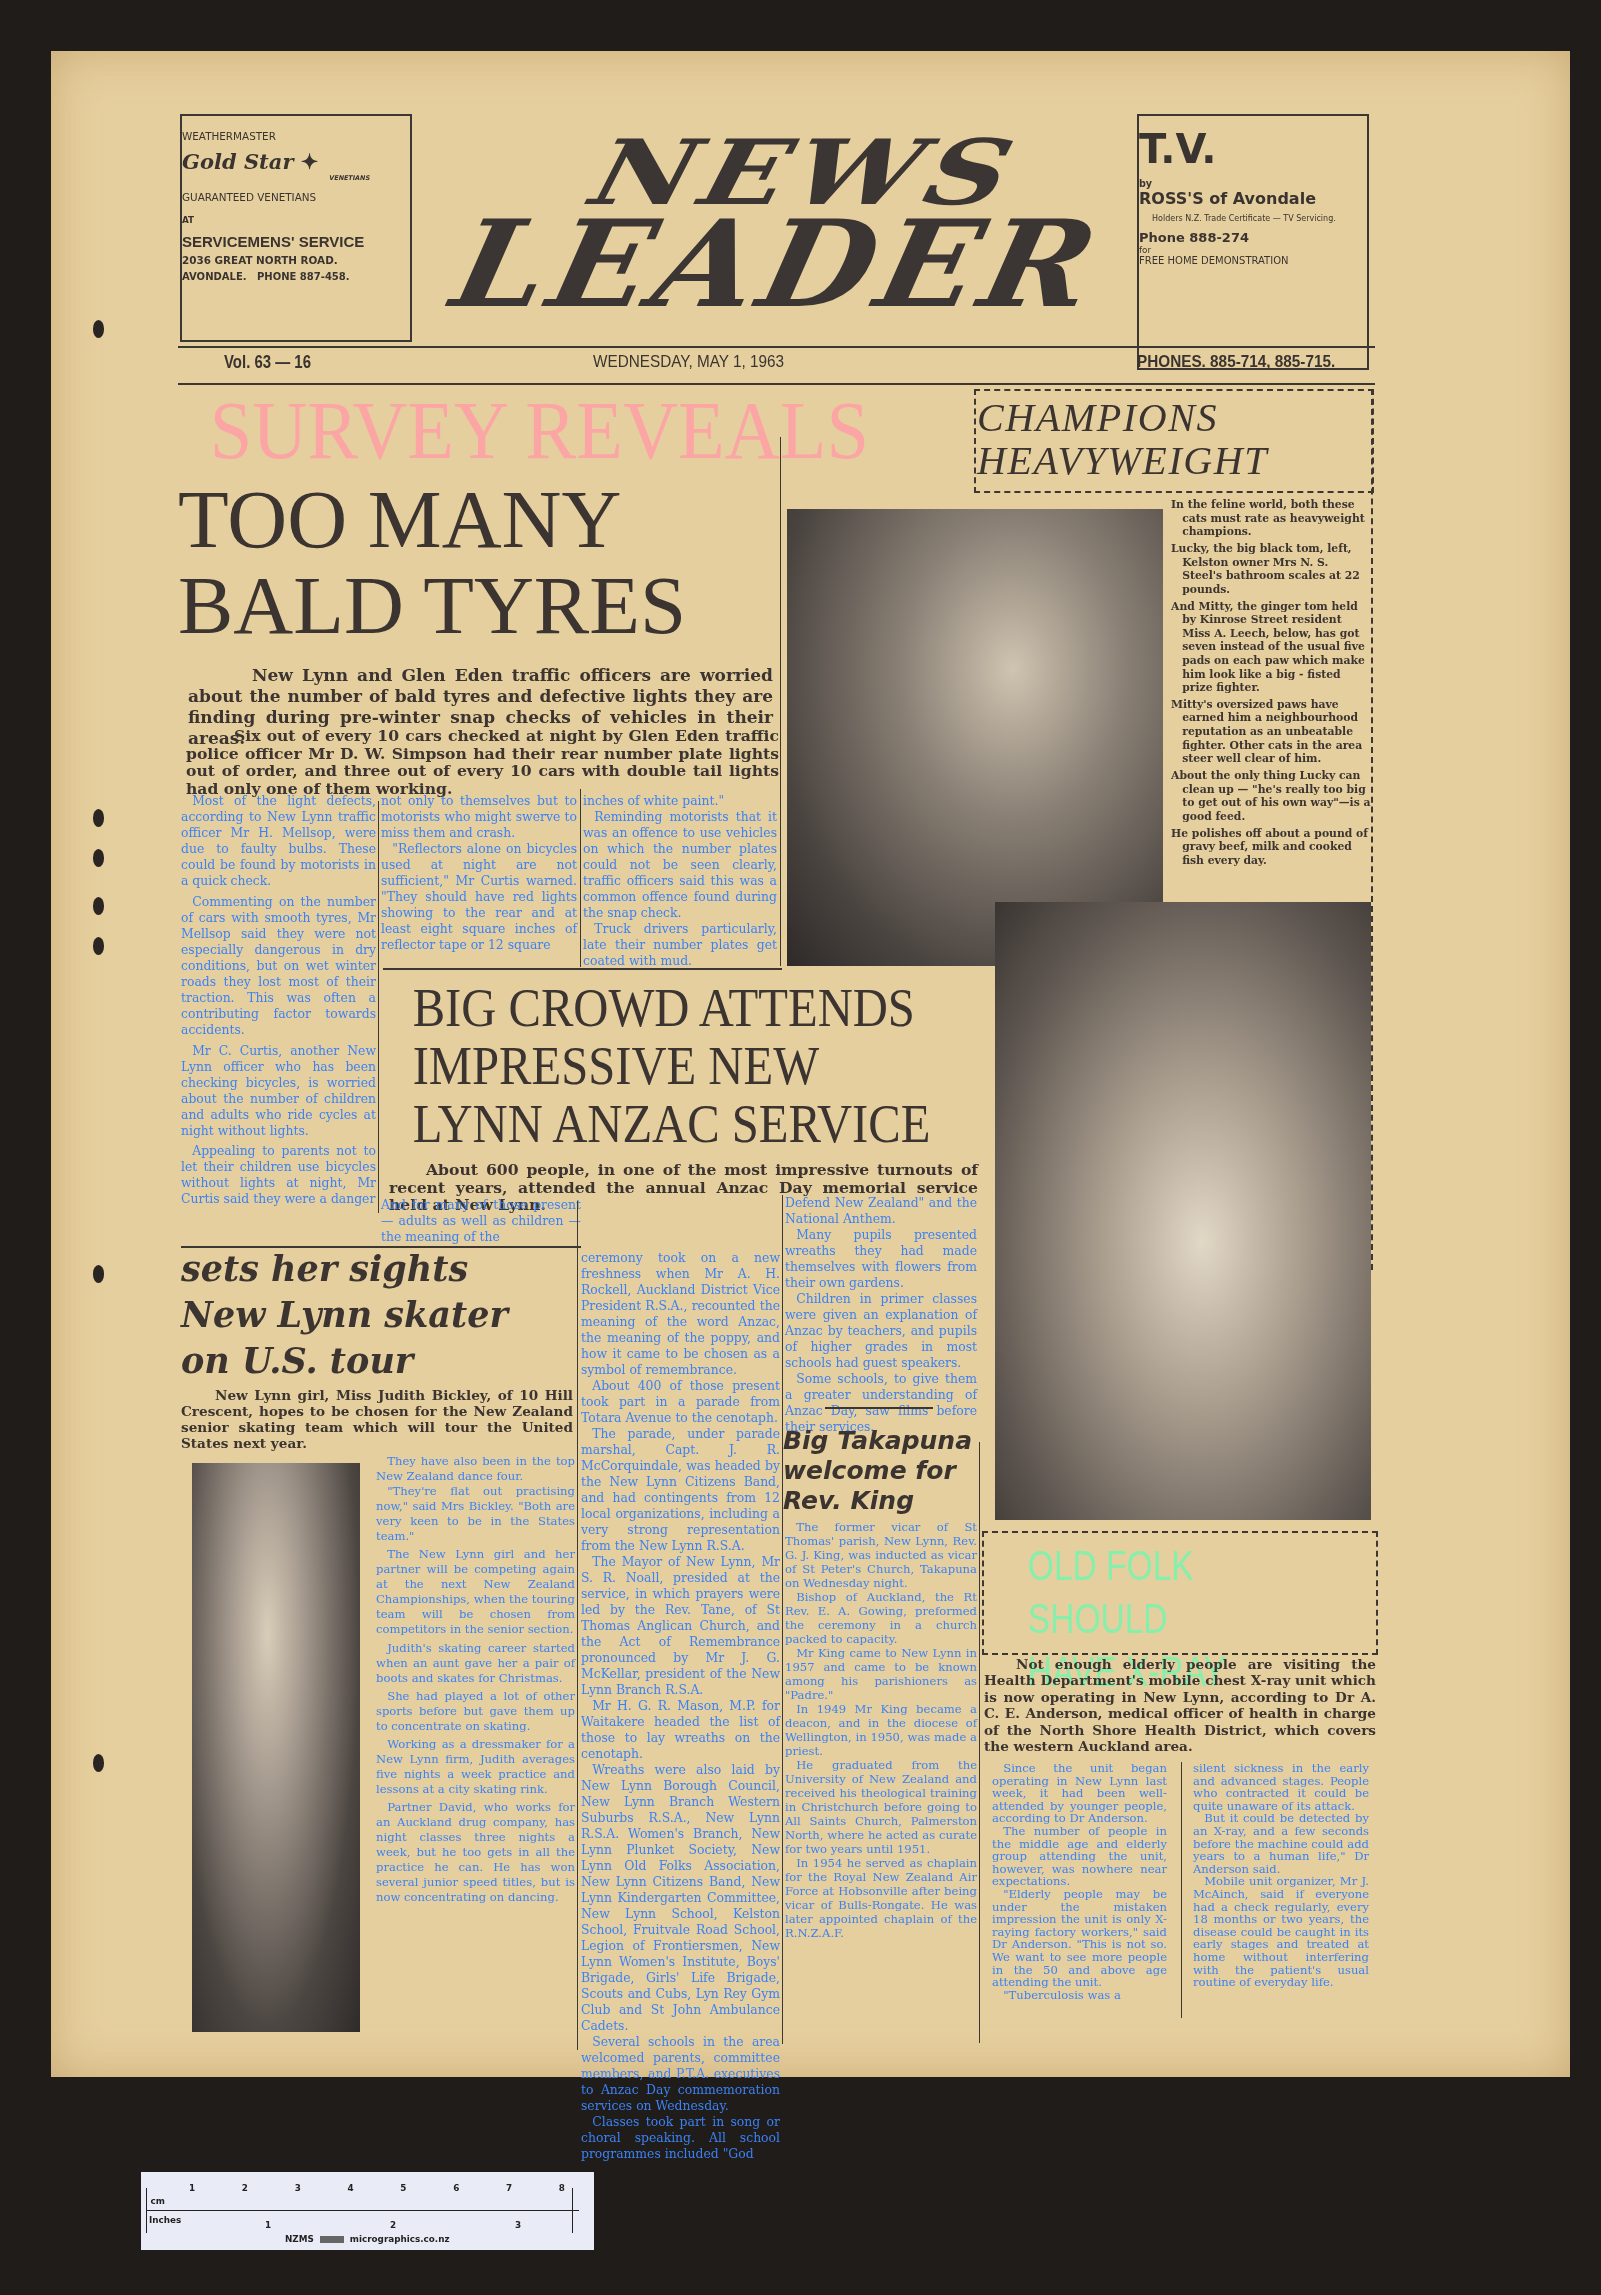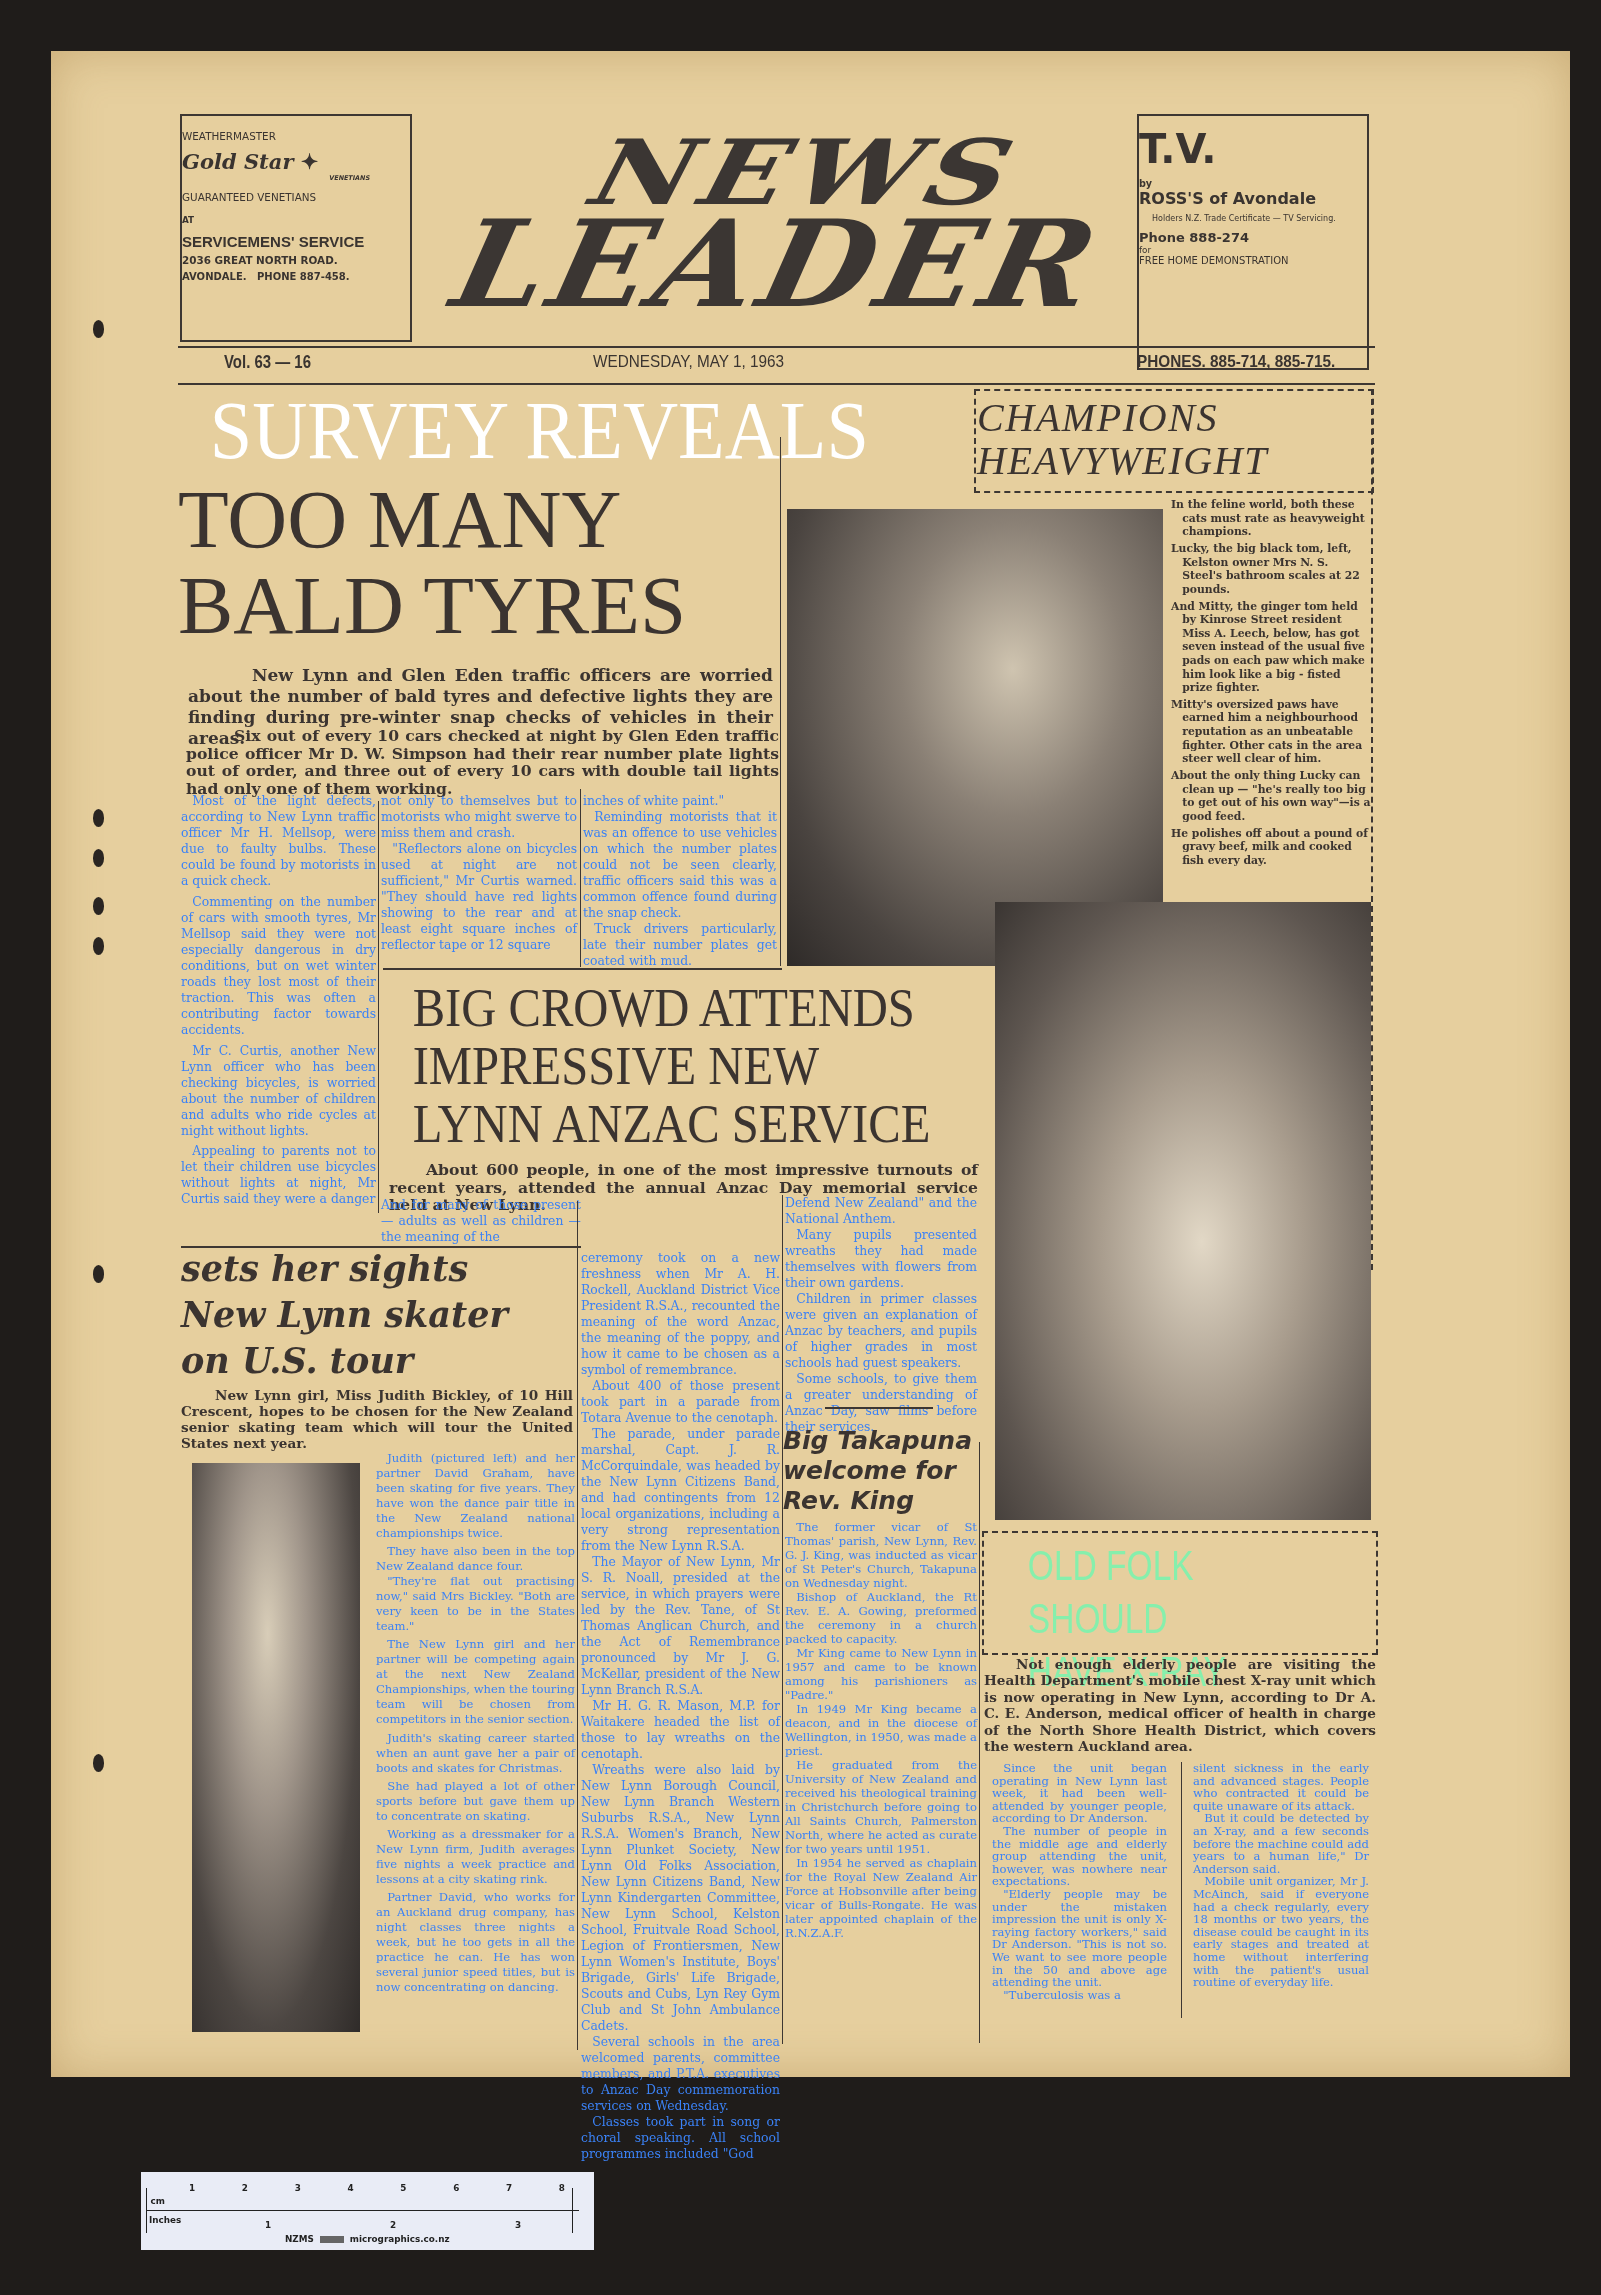--- a/index.html
+++ b/index.html
@@ -64,21 +64,21 @@
   <div class="sans c" style="font-size:8.8px">for</div>
   <div class="sans c" style="font-size:10px">FREE HOME DEMONSTRATION</div>
 </div>
 
 <div class="rule" style="left:178px;top:346px;width:1197px"></div>
 <div class="abs cond" style="left:224px;top:352px;font-size:17.6px;font-weight:bold;transform:scaleX(0.85);transform-origin:left">Vol. 63 — 16</div>
 <div class="abs cond" style="left:593px;top:352px;font-size:17px;transform:scaleX(0.9);transform-origin:left">WEDNESDAY, MAY 1, 1963</div>
 <div class="abs cond" style="left:1137px;top:352px;font-size:17px;font-weight:bold;transform:scaleX(0.9);transform-origin:left">PHONES. 885-714, 885-715.</div>
 <div class="rule" style="left:178px;top:383px;width:1197px"></div>
 
-<div class="abs c" style="left:178px;top:388px;width:793px;font-family:'Liberation Serif',serif;color:#ffffff">
+<div class="abs c" style="left:178px;top:388px;width:793px;font-family:'Liberation Serif',serif;color:#fca5a5">
   <div style="font-size:83px;line-height:85px;transform:scaleX(0.92)">SURVEY REVEALS</div>
 </div>
 <div class="abs c" style="left:178px;top:477px;width:593px;color:#3b3430">
   <div style="font-size:83px;line-height:85px">TOO MANY</div>
   <div style="font-size:83px;line-height:87px">BALD TYRES</div>
 </div>
 <div class="abs deck" style="left:188px;top:665px;width:585px;font-size:17px;line-height:21px;text-indent:64px">New Lynn and Glen Eden traffic officers are worried about the number of bald tyres and defective lights they are finding during pre-winter snap checks of vehicles in their areas.</div>
 <div class="abs deck" style="left:186px;top:727px;width:593px;font-size:15.6px;line-height:17.6px;text-indent:48px">Six out of every 10 cars checked at night by Glen Eden traffic police officer Mr D. W. Simpson had their rear number plate lights out of order, and three out of every 10 cars with double tail lights had only one of them working.</div>
 
 <div class="abs body" style="left:181px;top:793px;width:195px">
@@ -147,21 +147,20 @@
 </div>
 
 <div class="abs c" style="left:181px;top:1246px;width:392px;font-family:'DejaVu Serif',serif;font-style:italic;font-weight:bold;color:#3b3430">
   <div style="font-size:35px;line-height:46px">sets her sights</div>
   <div style="font-size:35px;line-height:46px">New Lynn skater</div>
   <div style="font-size:35px;line-height:46px">on U.S. tour</div>
 </div>
 <div class="abs deck" style="left:181px;top:1387px;width:392px;font-size:13.6px;line-height:16px;text-indent:34px">New Lynn girl, Miss Judith Bickley, of 10 Hill Crescent, hopes to be chosen for the New Zealand senior skating team which will tour the United States next year.</div>
 <div class="photo" style="left:192px;top:1463px;width:168px;height:569px;background:radial-gradient(ellipse at 45% 30%, #d8cdb8 0%, #a0958a 30%, #4c4642 70%, #2f2b29 100%)"></div>
 <div class="abs body" style="left:376px;top:1451px;width:199px;font-size:11.6px;line-height:15px">
-  <p>Judith (pictured left) and her partner David Graham, have been skating for five years. They have won the dance pair title in the New Zealand national championships twice.</p>
   <p style="margin-top:3.2px">They have also been in the top New Zealand dance four.</p>
   <p>"They're flat out practising now," said Mrs Bickley. "Both are very keen to be in the States team."</p>
   <p style="margin-top:3.2px">The New Lynn girl and her partner will be competing again at the next New Zealand Championships, when the touring team will be chosen from competitors in the senior section.</p>
   <p style="margin-top:3.2px">Judith's skating career started when an aunt gave her a pair of boots and skates for Christmas.</p>
   <p style="margin-top:3.2px">She had played a lot of other sports before but gave them up to concentrate on skating.</p>
   <p style="margin-top:3.2px">Working as a dressmaker for a New Lynn firm, Judith averages five nights a week practice and lessons at a city skating rink.</p>
   <p style="margin-top:3.2px">Partner David, who works for an Auckland drug company, has night classes three nights a week, but he too gets in all the practice he can. He has won several junior speed titles, but is now concentrating on dancing.</p>
 </div>
 
 <div class="rule" style="left:825px;top:1407px;width:108px"></div>

